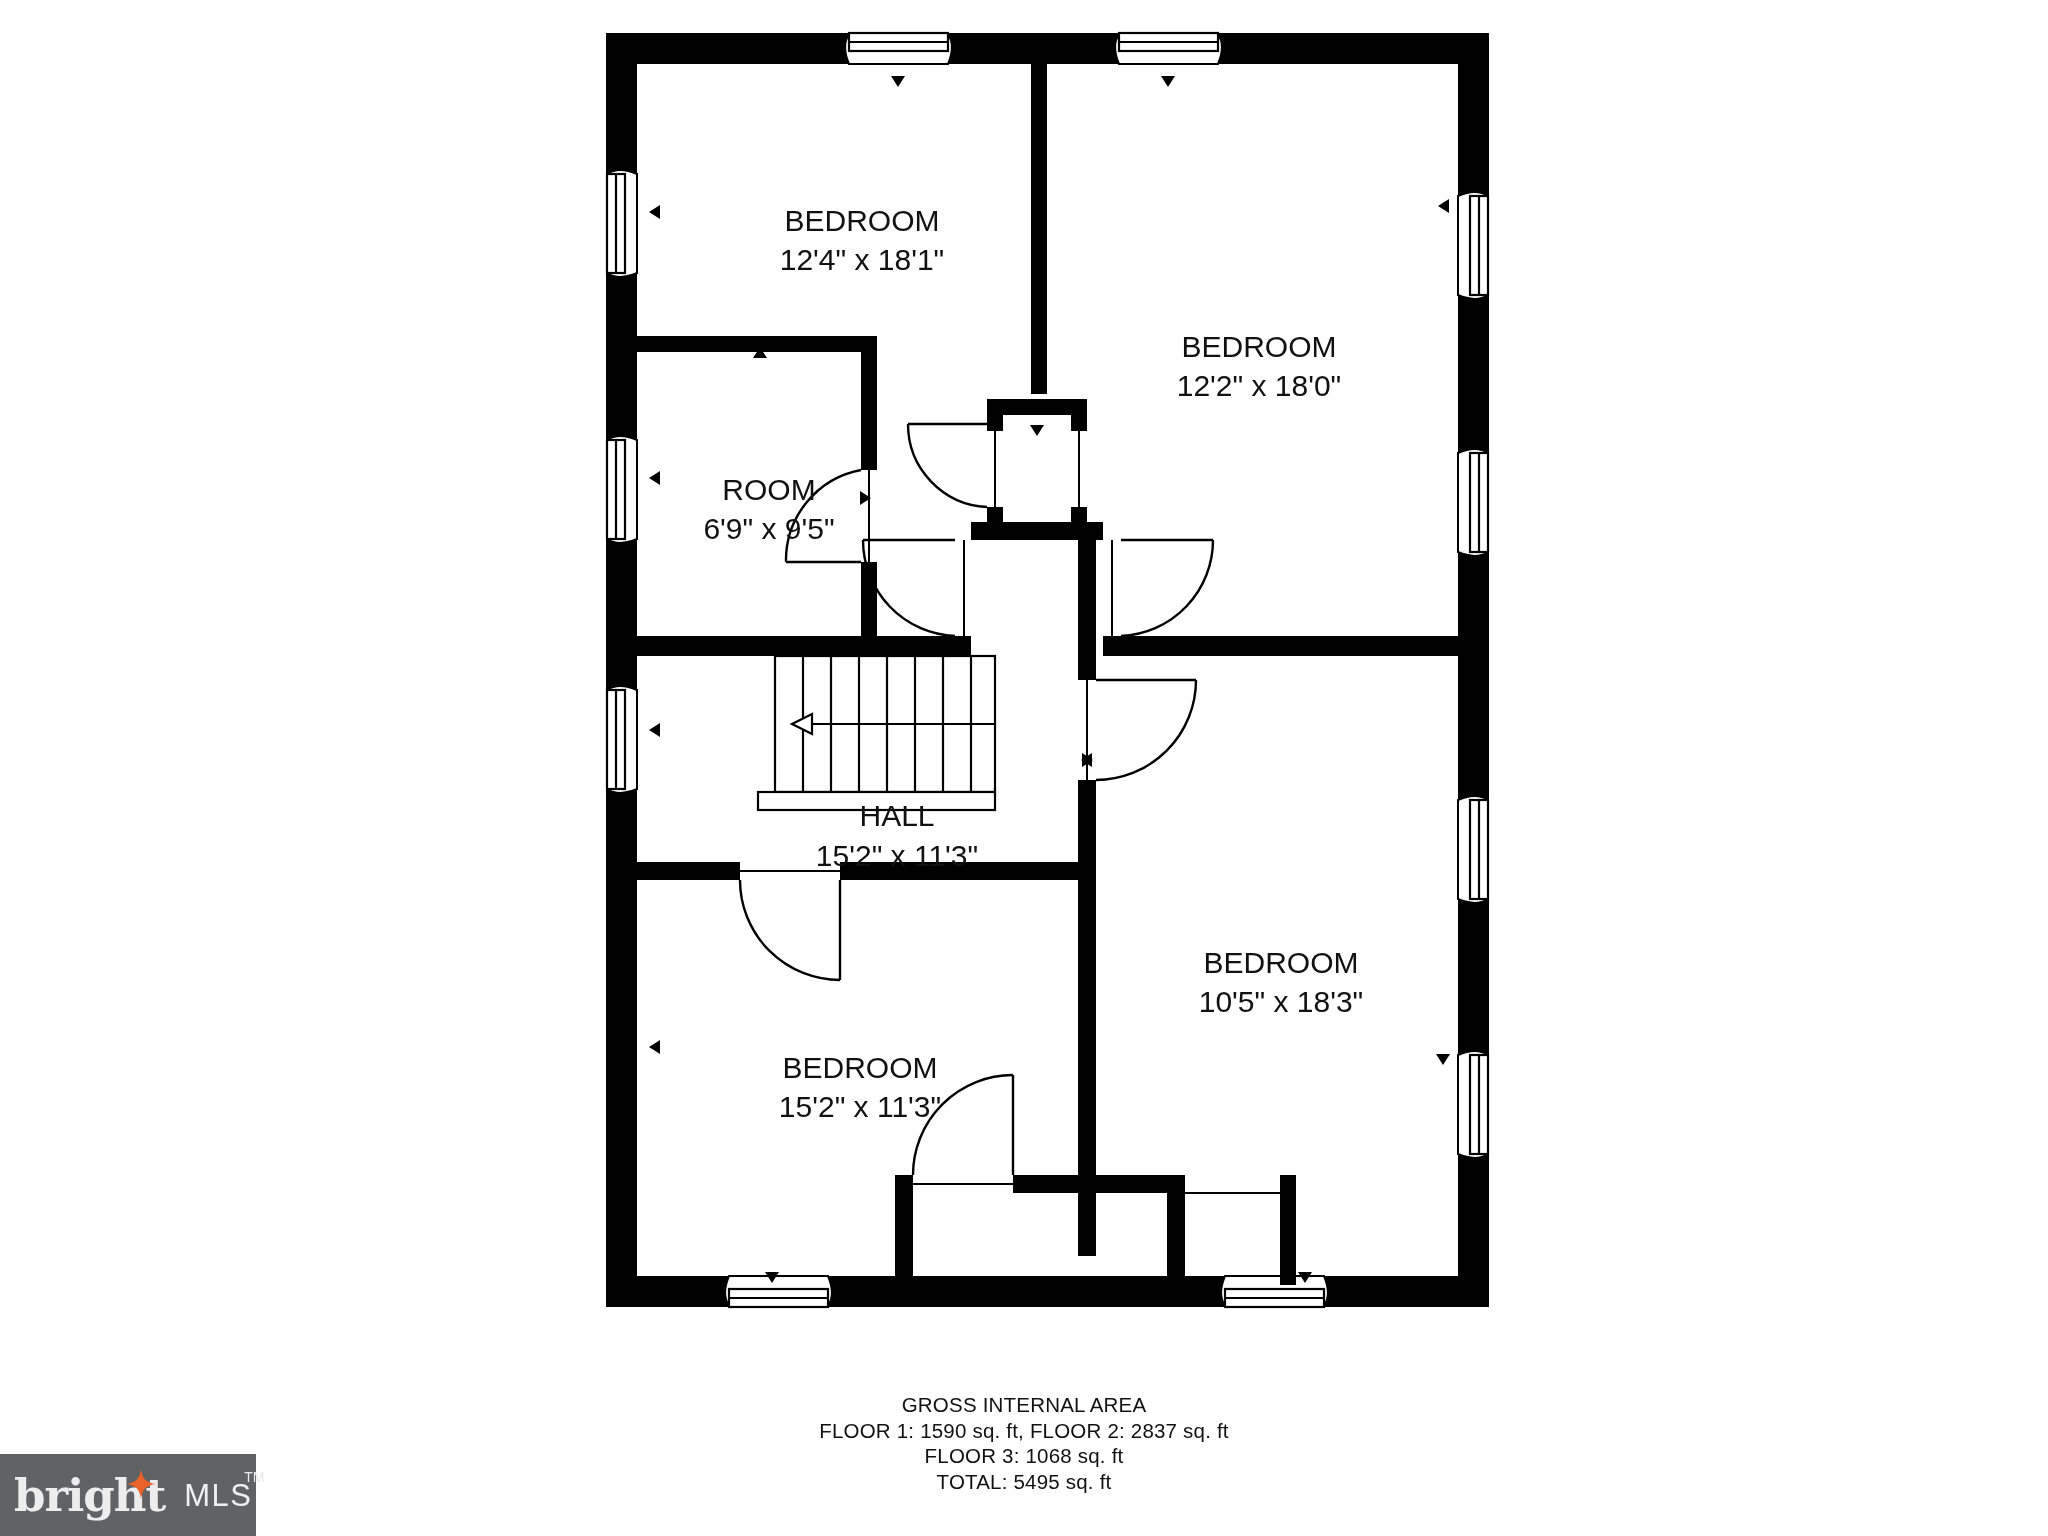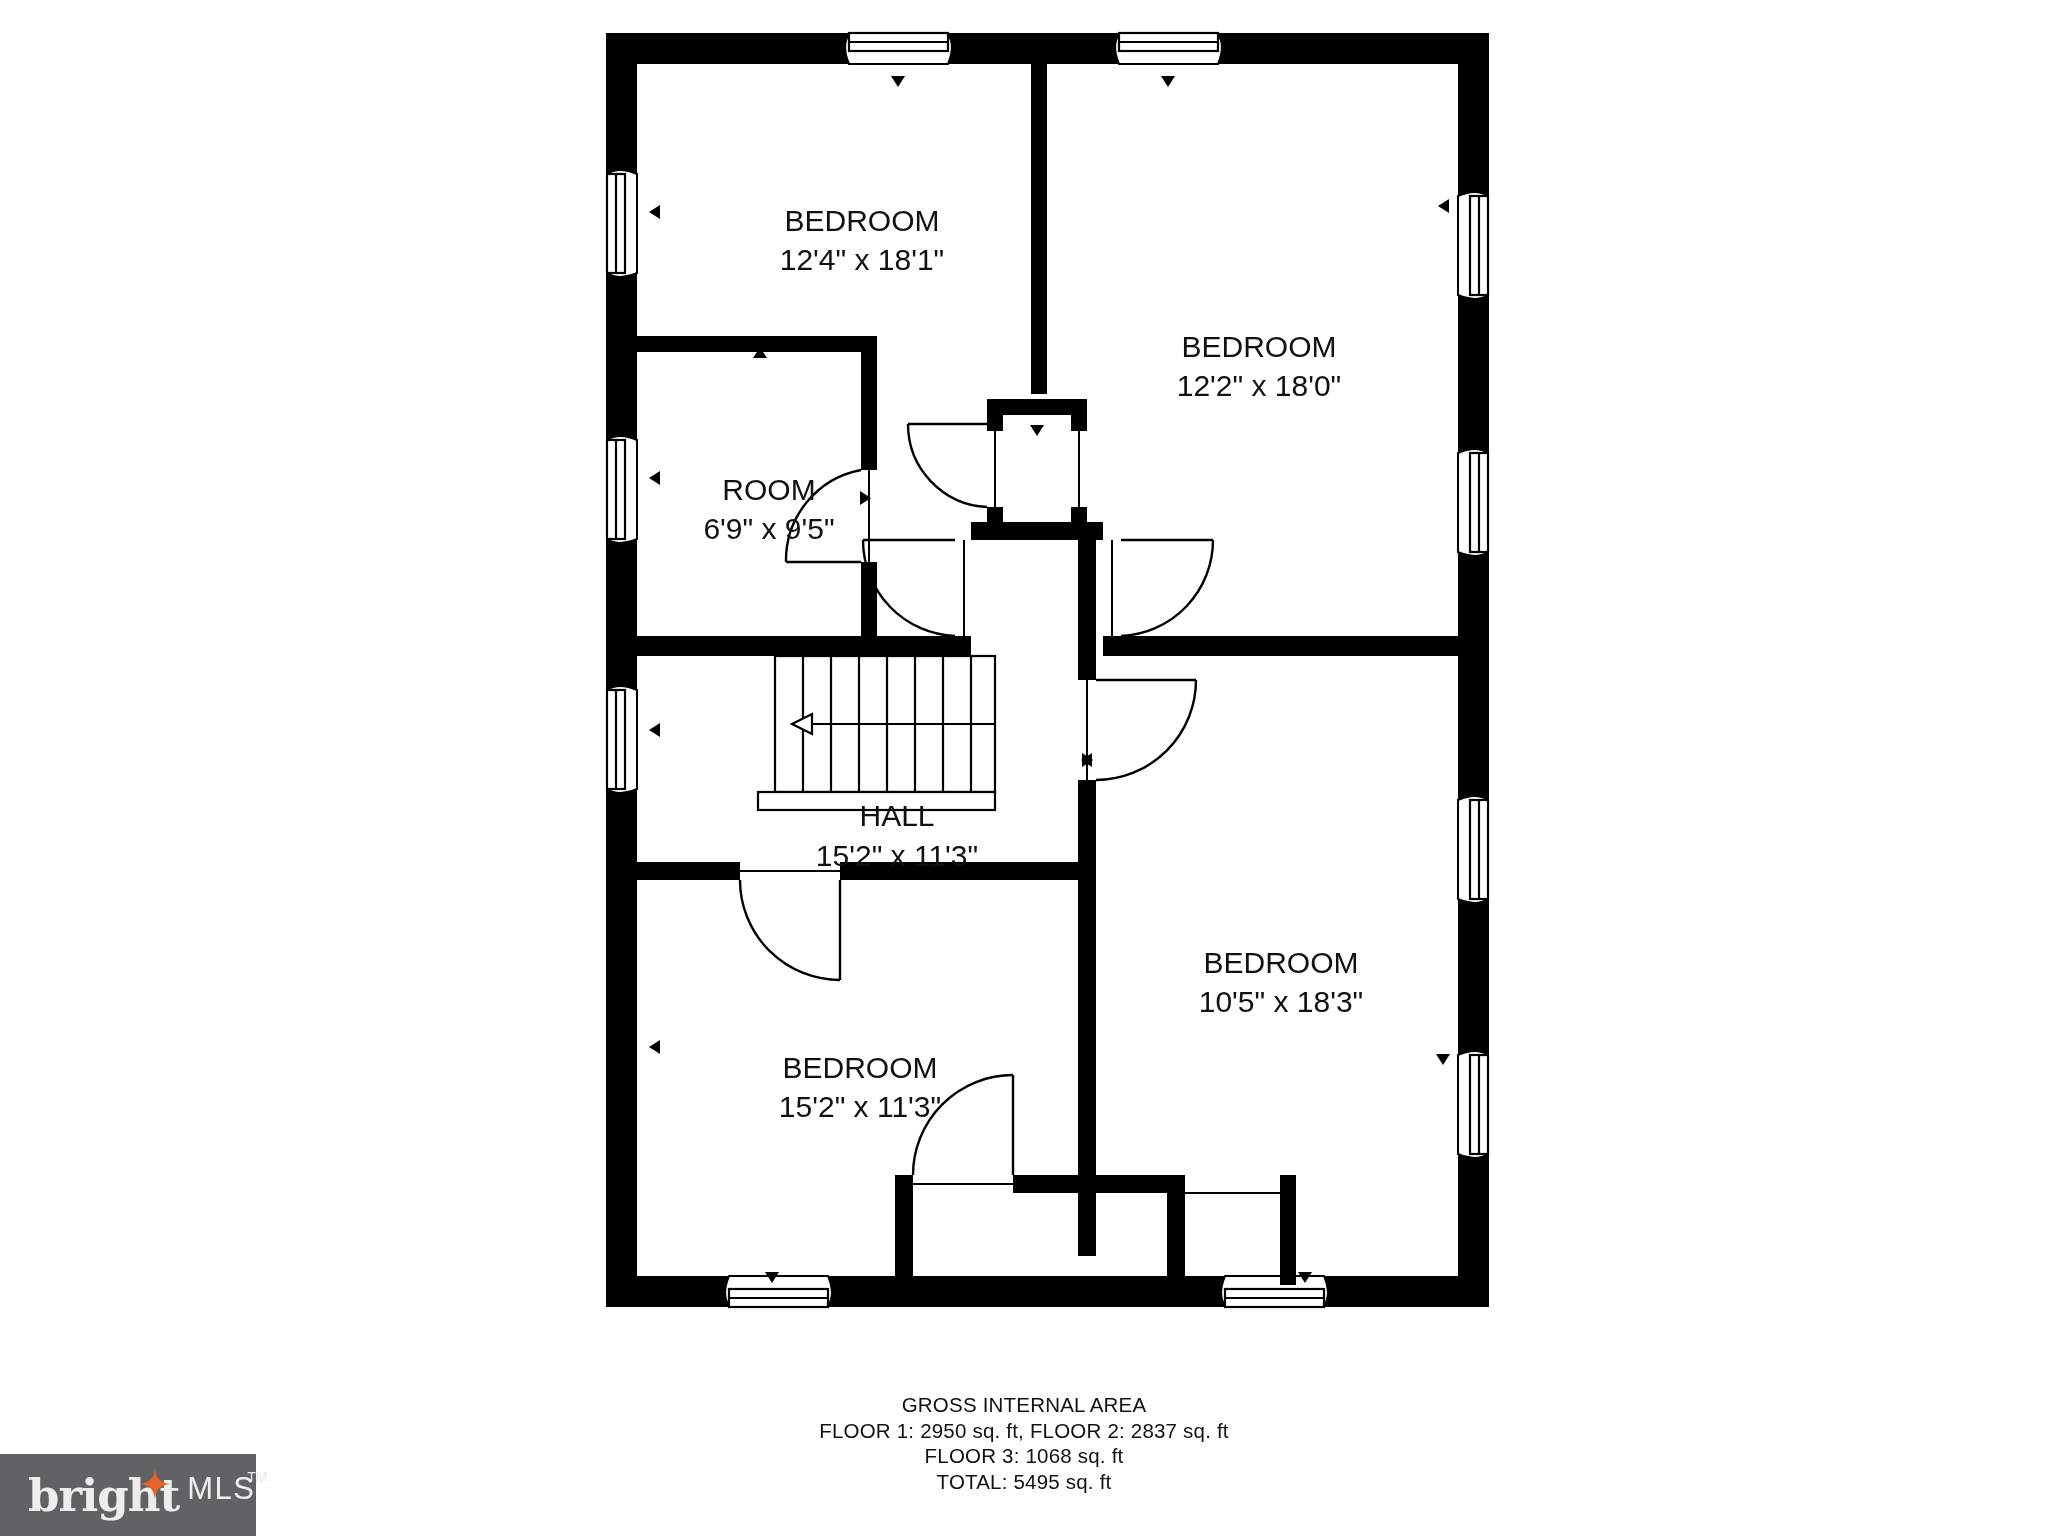--- a/index.html
+++ b/index.html
@@ -33,23 +33,24 @@
   #logo{
     position:absolute;
     left:0; top:1454px;
     width:256px; height:82px;
     background:#616264;
     display:flex;
     align-items:center;
   }
   #logo .logo-inner{
     position:relative;
-    margin-left:28px;
+    margin-left:14px;
     display:flex;
-    align-items:flex-start;
+    align-items:center;
+    gap:11px;
   }
   #logo .word-bright{
     font-family:"DejaVu Serif", serif;
     font-size:45px;
     font-weight:700;
     color:#ededed;
     letter-spacing:-1px;
     line-height:1;
   }
   #logo .word-mls{
@@ -336,21 +337,21 @@
       <text x="1281" y="973" font-size="30">BEDROOM</text>
       <text x="1281" y="1012" font-size="30">10'5" x 18'3"</text>
     </g>
   </g>
 
 </svg>
 </div>
 
 <div id="footer-block">
   <div class="fline">GROSS INTERNAL AREA</div>
-  <div class="fline">FLOOR 1: 2950 sq. ft, FLOOR 2: 2837 sq. ft</div>
+  <div class="fline">FLOOR 1: 1590 sq. ft, FLOOR 2: 2837 sq. ft</div>
   <div class="fline">FLOOR 3: 1068 sq. ft</div>
   <div class="fline">TOTAL: 5495 sq. ft</div>
 </div>
 
 <div id="logo">
   <div class="logo-inner">
     <span class="word-bright">bright</span>
     <span class="word-mls">MLS</span>
     <span class="tm">TM</span>
     <svg class="star" viewBox="0 0 30 30">

